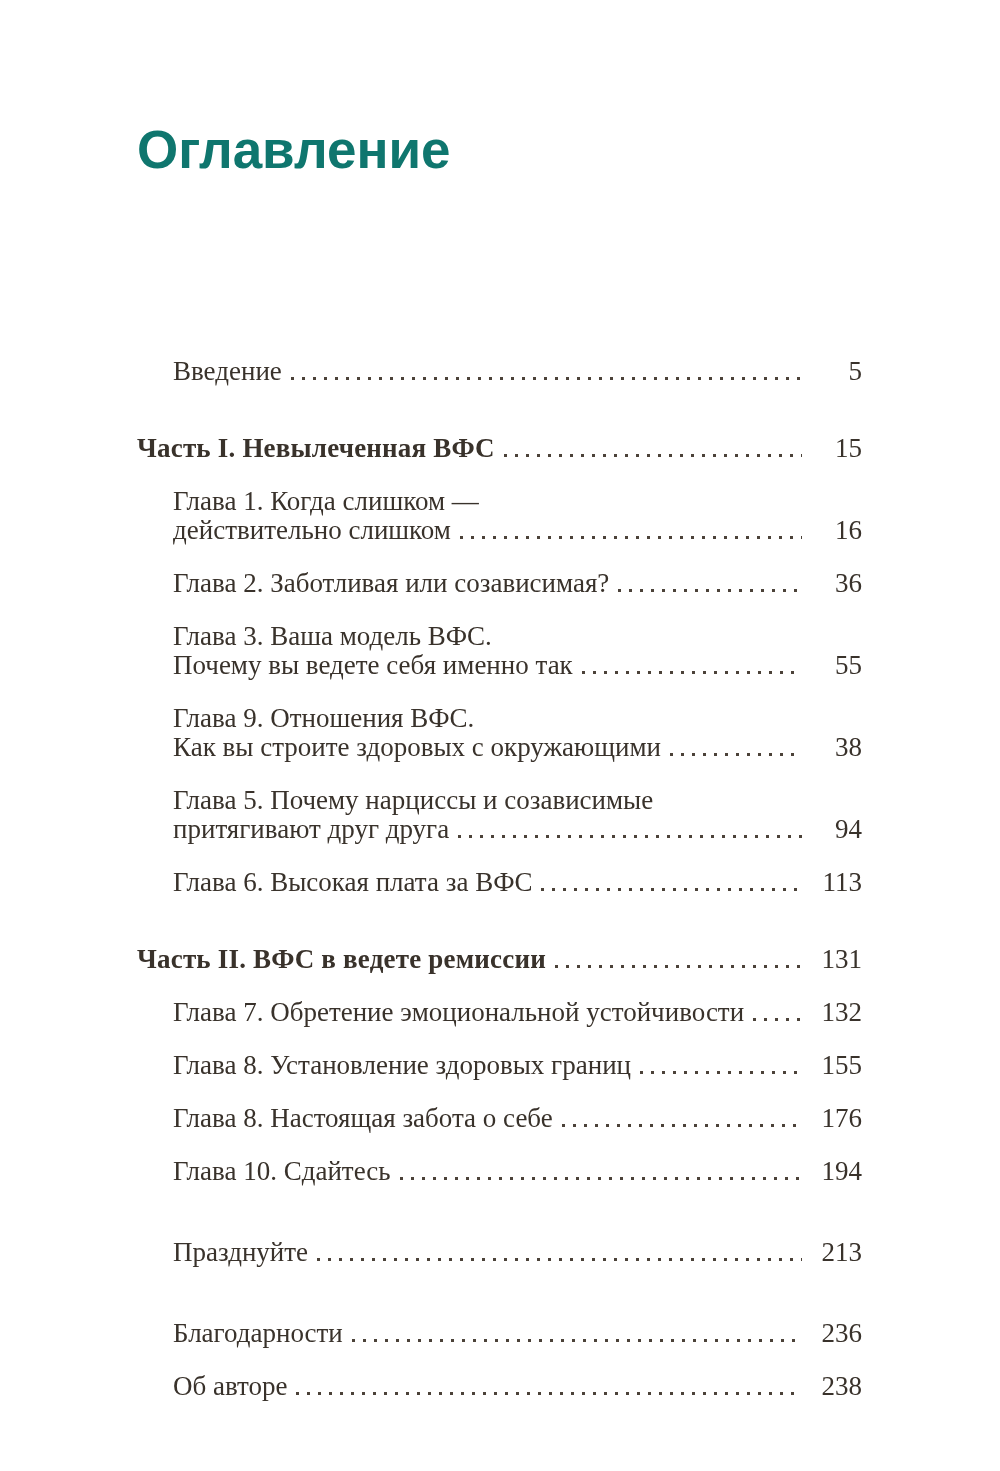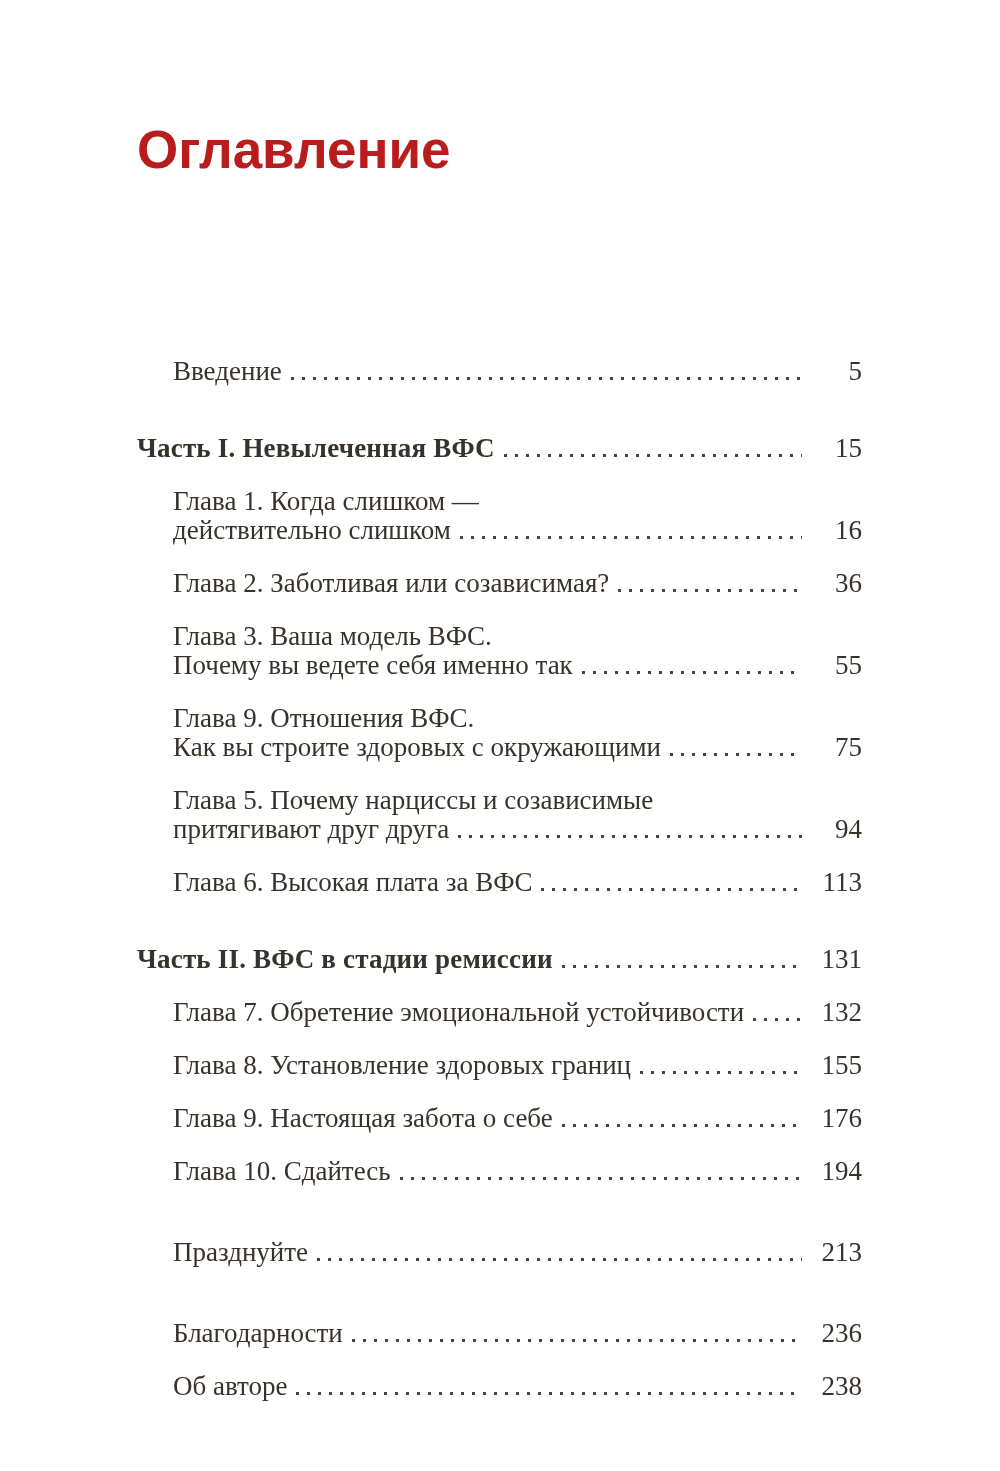--- a/index.html
+++ b/index.html
@@ -13,21 +13,21 @@
     overflow: hidden;
     font-family: "Liberation Serif", serif;
     color: #39322b;
   }
   .title {
     font-family: "Liberation Sans", sans-serif;
     font-weight: 700;
     font-size: 53px;
     line-height: 64px;
     letter-spacing: 0px;
-    color: #b91c1c;
+    color: #0f766e;
   }
   .toc {
     margin-top: 175px;
     font-size: 27px;
     line-height: 29px;
   }
   .entry { margin-top: 24px; }
   .entry:first-child { margin-top: 0; }
   .entry.gap-section { margin-top: 48px; }
   .entry.gap-big { margin-top: 52px; }
@@ -100,62 +100,62 @@
           <span class="label">Почему вы ведете себя именно так</span>
           <span class="leader"></span>
           <span class="pagenum">55</span>
         </div>
       </div>
       <div class="entry indented">
         <div class="preline">Глава 9. Отношения ВФС.</div>
         <div class="lastline">
           <span class="label">Как вы строите здоровых с окружающими</span>
           <span class="leader"></span>
-          <span class="pagenum">75</span>
+          <span class="pagenum">38</span>
         </div>
       </div>
       <div class="entry indented">
         <div class="preline">Глава 5. Почему нарциссы и созависимые</div>
         <div class="lastline">
           <span class="label">притягивают друг друга</span>
           <span class="leader"></span>
           <span class="pagenum">94</span>
         </div>
       </div>
       <div class="entry indented">
         <div class="lastline">
           <span class="label">Глава 6. Высокая плата за ВФС</span>
           <span class="leader"></span>
           <span class="pagenum">113</span>
         </div>
       </div>
       <div class="entry bold gap-section">
         <div class="lastline">
-          <span class="label">Часть II. ВФС в стадии ремиссии</span>
+          <span class="label">Часть II. ВФС в ведете ремиссии</span>
           <span class="leader"></span>
           <span class="pagenum">131</span>
         </div>
       </div>
       <div class="entry indented">
         <div class="lastline">
           <span class="label">Глава 7. Обретение эмоциональной устойчивости</span>
           <span class="leader"></span>
           <span class="pagenum">132</span>
         </div>
       </div>
       <div class="entry indented">
         <div class="lastline">
           <span class="label">Глава 8. Установление здоровых границ</span>
           <span class="leader"></span>
           <span class="pagenum">155</span>
         </div>
       </div>
       <div class="entry indented">
         <div class="lastline">
-          <span class="label">Глава 9. Настоящая забота о себе</span>
+          <span class="label">Глава 8. Настоящая забота о себе</span>
           <span class="leader"></span>
           <span class="pagenum">176</span>
         </div>
       </div>
       <div class="entry indented">
         <div class="lastline">
           <span class="label">Глава 10. Сдайтесь</span>
           <span class="leader"></span>
           <span class="pagenum">194</span>
         </div>

